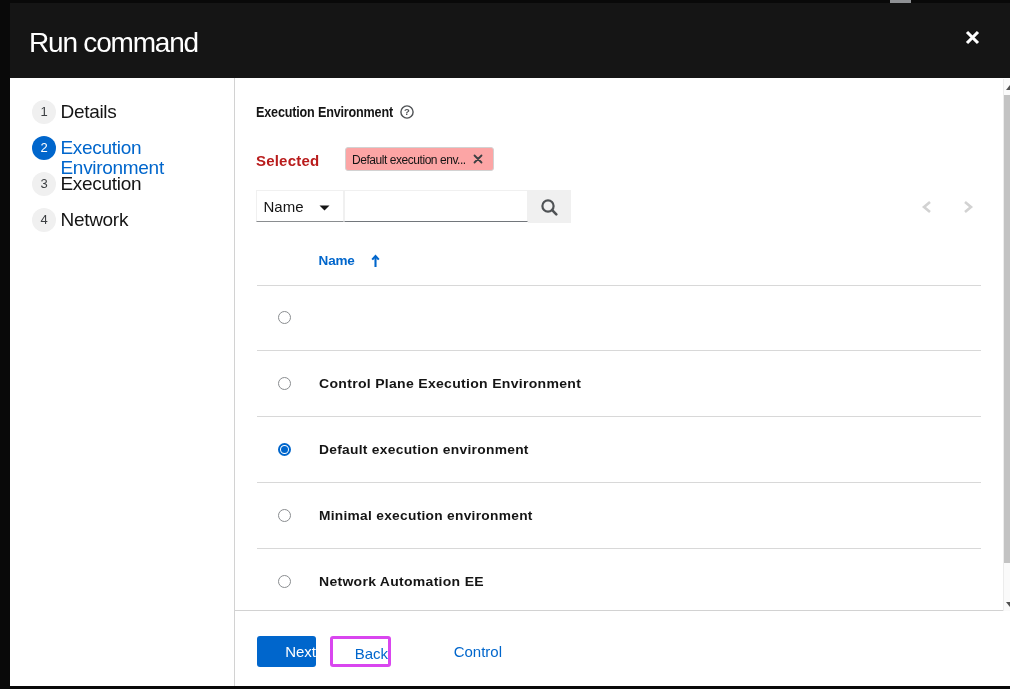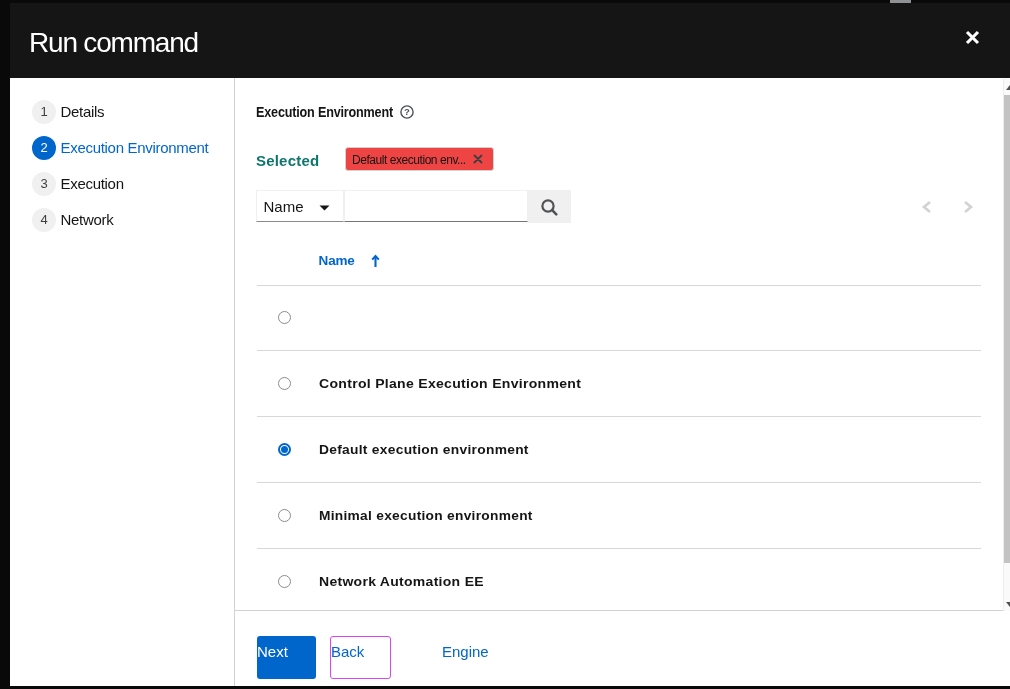--- a/index.html
+++ b/index.html
@@ -11,46 +11,46 @@
   
   #modal { left:10px; top:3px; width:1008px; height:683px; background:#fff; }
   #header { left:0; top:0; width:1008px; height:75px; background:#151515; }
   #title { left:19px; top:23.5px; color:#fff; font-size:28px; line-height:31px; letter-spacing:-1.2px; }
   #close { left:955px; top:27px; width:15px; height:15px; }
   
   #nav { left:0; top:75px; width:225px; height:608px; background:#fff; border-right:1px solid #d2d2d2; }
   .step { position:absolute; left:0; width:225px; height:36px; }
   .stepnum { position:absolute; left:22px; top:6px; width:24px; height:24px; border-radius:50%;
              background:#f0f0f0; color:#3c3f42; font-size:13px; line-height:24px; text-align:center; }
-  .steptxt { position:absolute; left:50.5px; top:8px; font-size:15px; color:#151515; line-height:20px; letter-spacing:-0.3px; }
+  .steptxt { position:absolute; left:50.5px; top:8px; font-size:19px; color:#151515; line-height:20px; letter-spacing:-0.3px; }
   .step.cur .stepnum { background:#0066cc; color:#fff; }
   .step.cur .steptxt { color:#0066cc; }
   
   #eelabel { left:246px; top:101px; font-size:14px; font-weight:bold; color:#151515; letter-spacing:-0.2px; transform:scaleX(0.9); transform-origin:0 50%;}
-  #selLabel { left:246px; top:149px; font-size:15px; font-weight:bold; color:#0f766e; letter-spacing:0.2px;}
-  #chip { left:335px; top:144px; width:149px; height:24px; border:1px solid #d2d2d2; border-radius:3px; background:#ef4444; }
+  #selLabel { left:246px; top:149px; font-size:15px; font-weight:bold; color:#b91c1c; letter-spacing:0.2px;}
+  #chip { left:335px; top:144px; width:149px; height:24px; border:1px solid #d2d2d2; border-radius:3px; background:#fca5a5; }
   #chiptxt { left:6px; top:5px; font-size:12px; color:#151515; letter-spacing:-0.45px; }
   
   #selbox { left:246px; top:187px; width:88px; height:32px; background:#fff;
             border:1px solid #f0f0f0; border-bottom:1px solid #8a8d90; }
   #selname { left:6.5px; top:7px; font-size:15px; color:#151515; }
   #input { left:334px; top:187px; width:184px; height:32px; background:#fff;
            border:1px solid #f0f0f0; border-bottom:1px solid #72767b; }
   #searchbtn { left:518px; top:187px; width:43px; height:33px; background:#f0f0f0; }
   
   #thname { left:308.6px; top:249.5px; font-size:13.5px; font-weight:bold; color:#0066cc; letter-spacing:-0.2px; }
   .hline { position:absolute; background:#d8d8d8; height:1px; }
   .rowtxt { position:absolute; left:309px; font-size:13.5px; font-weight:bold; color:#151515; letter-spacing:0.28px; transform-origin:0 50%;}
   .radio { position:absolute; left:268px; width:13px; height:13px; border-radius:50%;
            border:1px solid #8a8d90; background:#fff; }
   
   #footer { left:225px; top:607px; width:783px; height:75px; background:#fff; border-top:1px solid #d2d2d2; }
-  .btn { position:absolute; top:25px; height:43px; border-radius:3px; font-size:15px; line-height:31px; text-align:left; }
+  .btn { position:absolute; top:25px; height:31px; border-radius:3px; font-size:15px; line-height:31px; text-align:right; }
   #btnNext { left:22px; width:59px; background:#0066cc; color:#fff; }
-  #btnBack { left:95px; width:61px; background:#fff; color:#0066cc; border:1px solid #d946ef; line-height:29px; }
+  #btnBack { left:95px; width:61px; background:#fff; color:#0066cc; border:3px solid #d946ef; line-height:29px; }
   #btnCancel { left:207px; width:60px; color:#0066cc; }
   
   #sbtrack { left:992.5px; top:75.5px; width:15.5px; height:532.5px; background:#fafafa; border-left:1px solid #ececec;}
   #sbthumb { left:994px; top:92px; width:12px; height:468px; background:#c3c3c3; }
 </style>
 </head>
 <body>
   <div class="abs" id="bgbar"></div>
   <div class="abs" id="modal">
     <div class="abs" id="header">
@@ -134,21 +134,21 @@
     <div class="radio" style="top:505.5px"></div>
     <div class="rowtxt" style="top:505px; transform:scaleX(1.018)">Minimal execution environment</div>
     <div class="hline" style="left:247px; top:545px; width:724px;"></div>
 
     <div class="radio" style="top:571.5px"></div>
     <div class="rowtxt" style="top:571px; transform:scaleX(1.036)">Network Automation EE</div>
 
     <div class="abs" id="footer">
       <div class="btn" id="btnNext">Next</div>
       <div class="btn" id="btnBack">Back</div>
-      <div class="btn" id="btnCancel">Engine</div>
+      <div class="btn" id="btnCancel">Control</div>
     </div>
 
     <div class="abs" id="sbtrack"></div>
     <div class="abs" id="sbthumb"></div>
     <svg class="abs" style="left:995px; top:81px; width:10px; height:7px;" viewBox="0 0 10 7">
       <path d="M1 6 L5 1 L9 6 Z" fill="#505050"></path>
     </svg>
     <svg class="abs" style="left:995px; top:598px; width:10px; height:7px;" viewBox="0 0 10 7">
       <path d="M1 1 L9 1 L5 6 Z" fill="#505050"></path>
     </svg>

